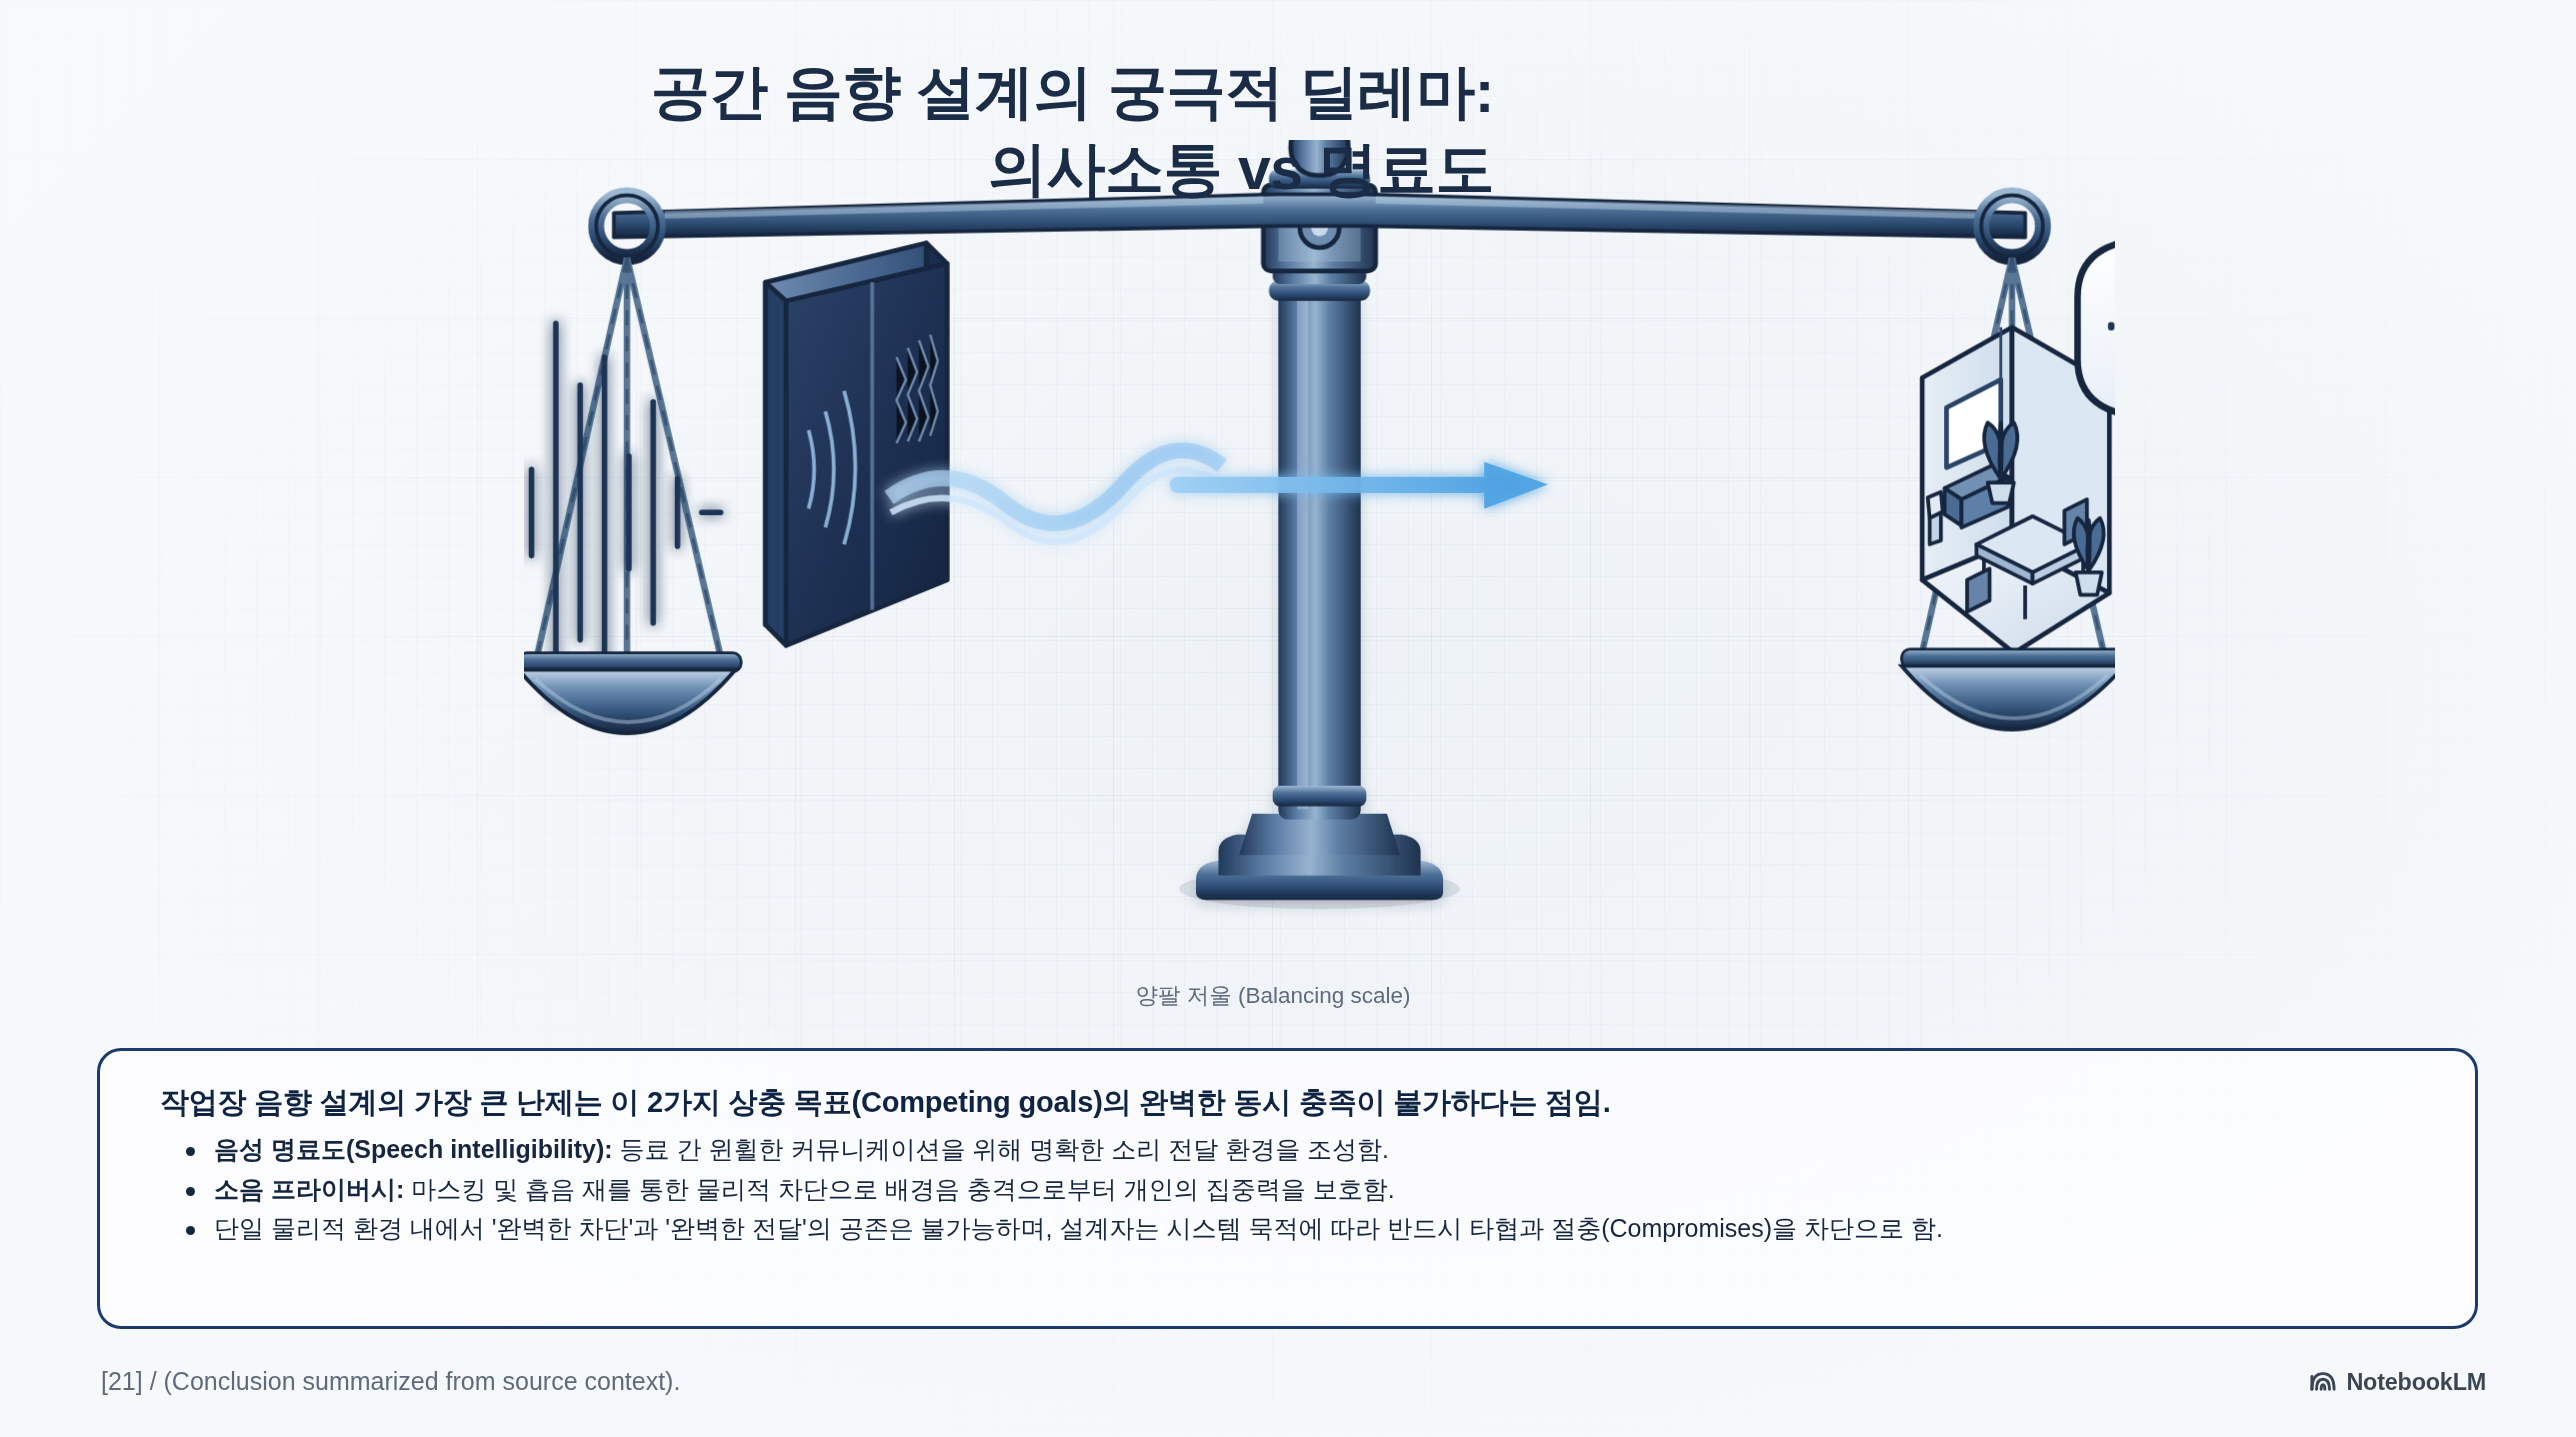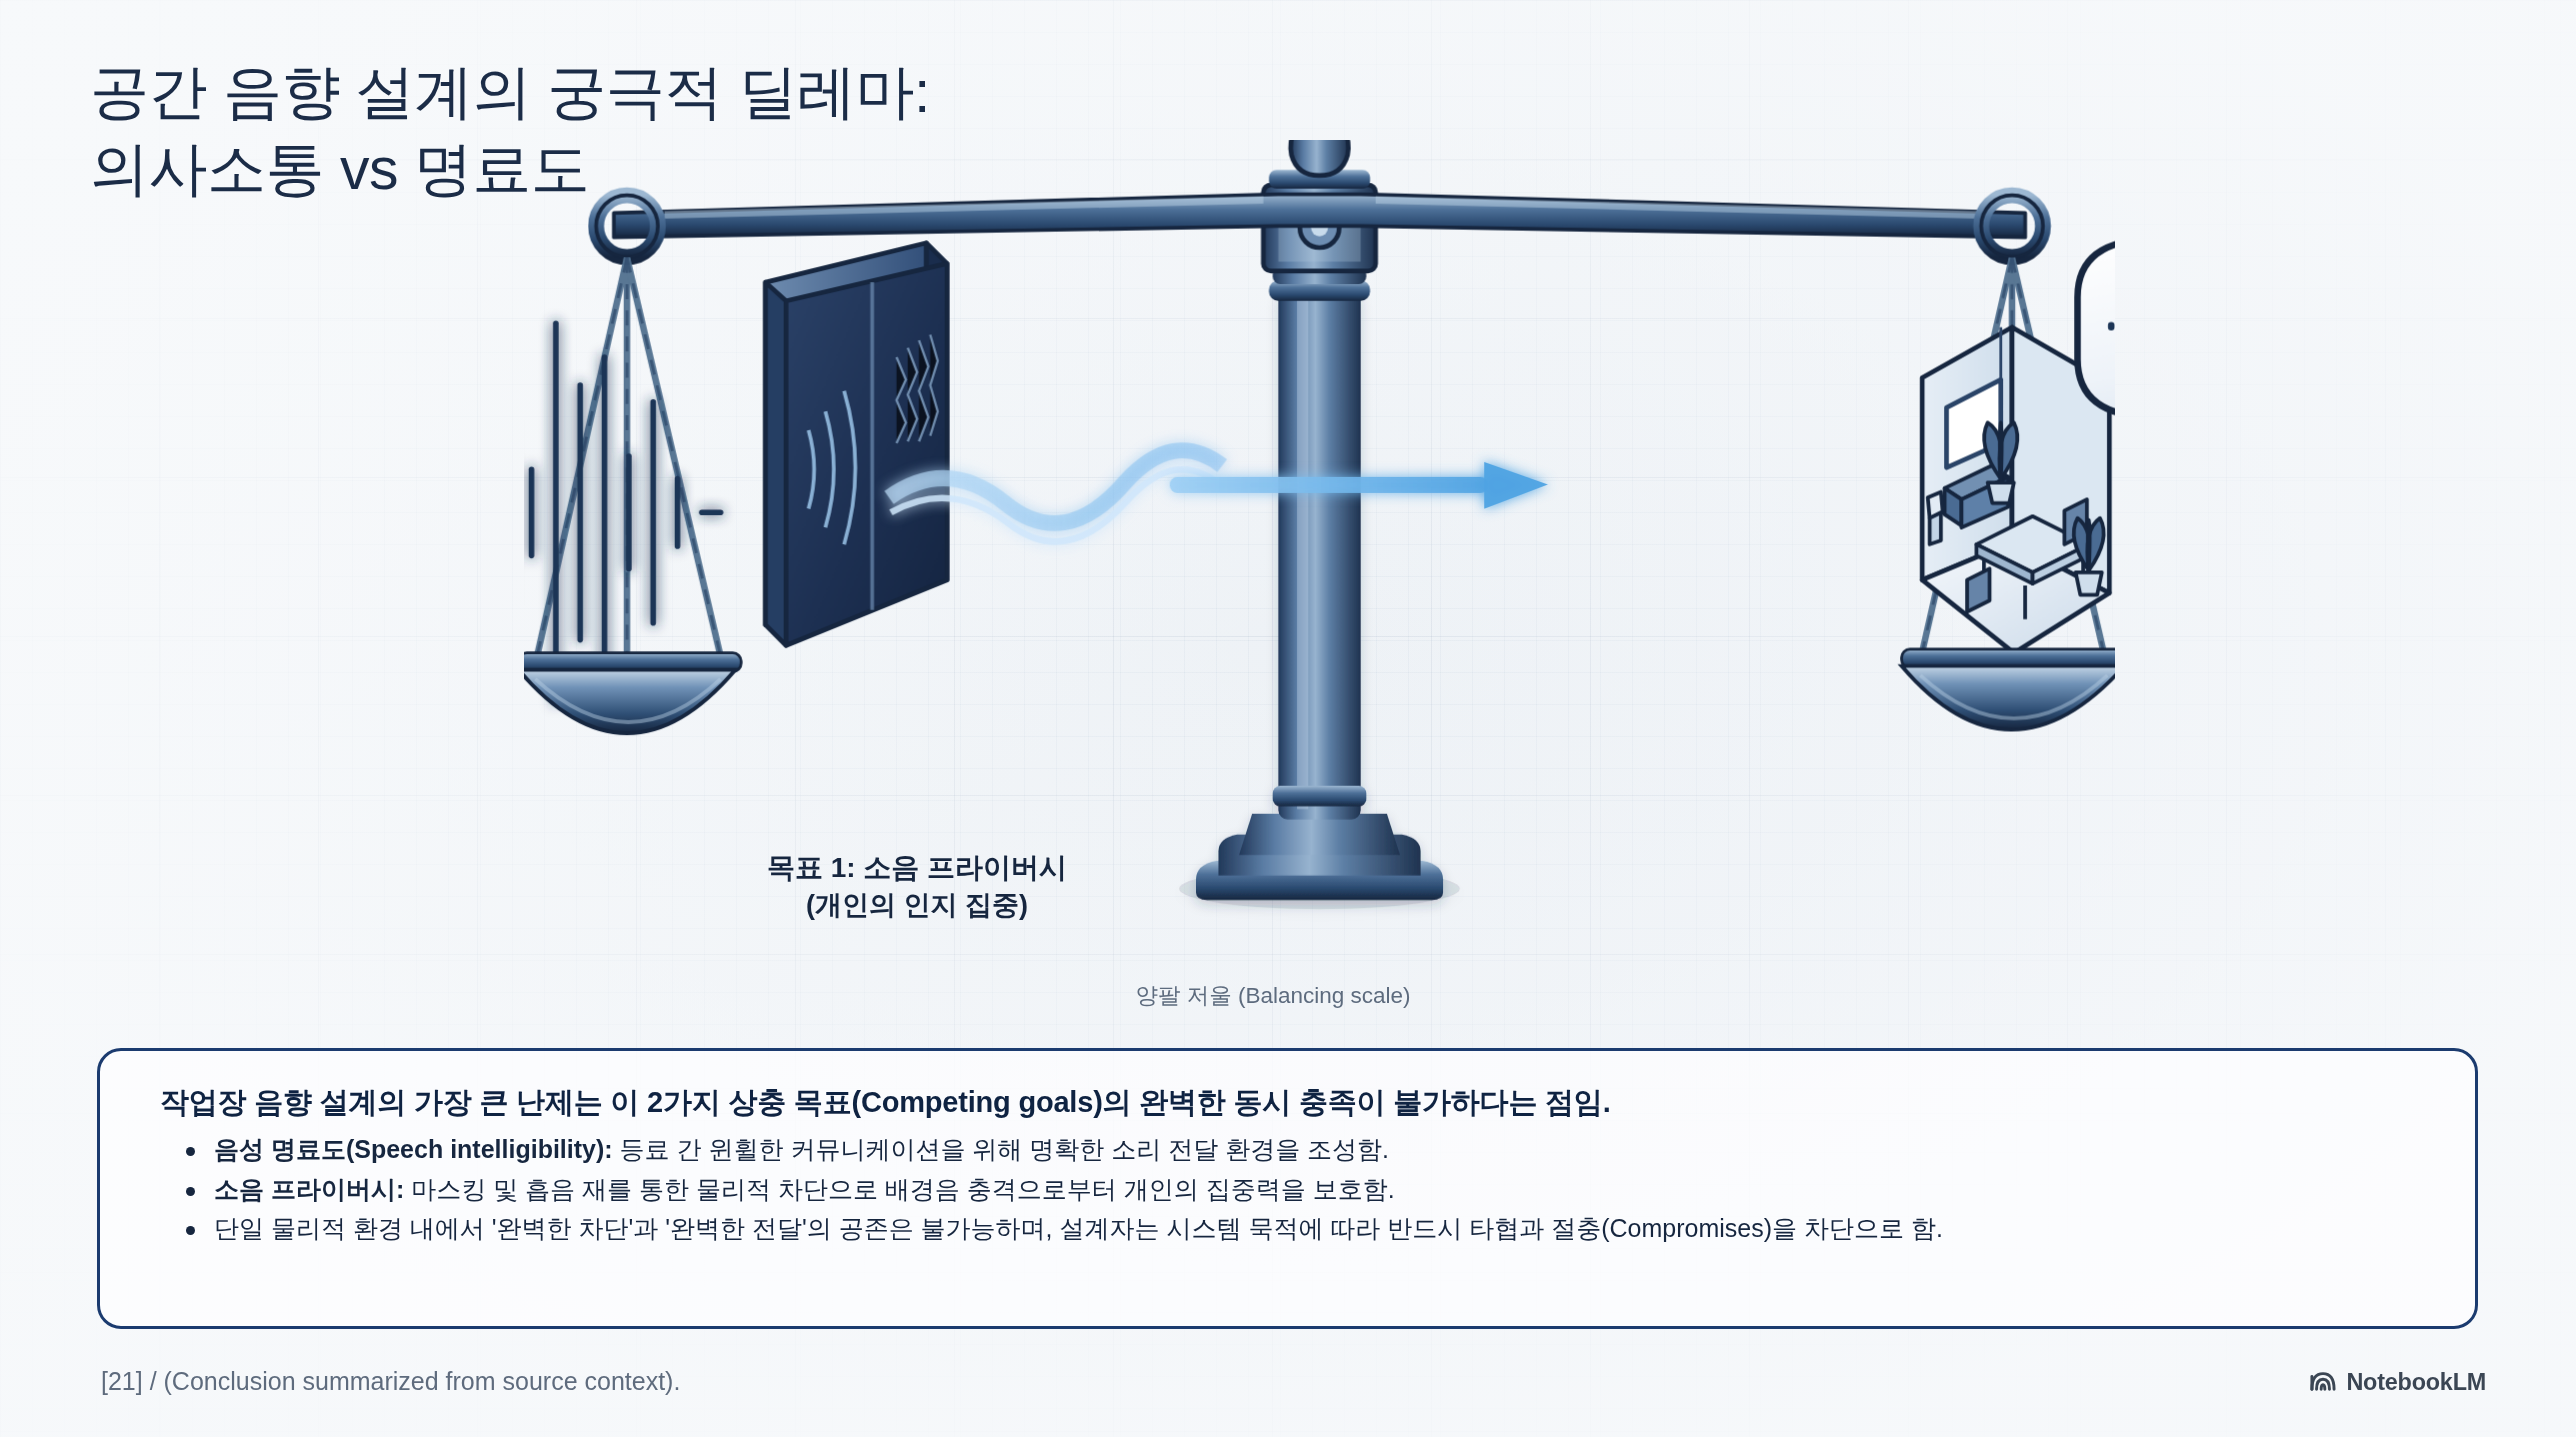--- a/index.html
+++ b/index.html
@@ -44,25 +44,26 @@
   
   #title-block {
     position: absolute;
     left: 90px;
     top: 54px;
     width: 1404px;
     z-index: 5;
   }
   .title-line {
     font-size: 59px;
-    font-weight: 400;
+    font-weight: 700;
     line-height: 1.30;
     color: #1b2c47;
     letter-spacing: -0.5px;
     white-space: nowrap;
+    text-align: right;
   }
 
   
   #illustration {
     position: absolute;
     left: 524px;
     top: 140px;
     width: 1591px;
     height: 861px;
     z-index: 3;
@@ -428,24 +429,20 @@
       </g>
 
       <g>
         <rect x="1472" y="544" width="238" height="20" rx="9" fill="url(#steelH)" stroke="#16263f" stroke-width="3"></rect>
         <path d="M1472 562 q116 136 238 0 z" fill="url(#panGrad)" stroke="#16263f" stroke-width="4"></path>
         <path d="M1492 572 q100 92 200 0" fill="none" stroke="#bdd3e6" stroke-width="4" opacity="0.45"></path>
       </g>
     </svg>
   </div>
 
-  <div class="pan-label" id="label-left">
-    <div class="l1">목표 1: 소음 프라이버시</div>
-    <div class="l2">(개인의 인지 집중)</div>
-  </div>
 
   <div id="scale-caption">양팔 저울 (Balancing scale)</div>
 
   <div id="summary-box">
     <div id="summary-heading">작업장 음향 설계의 가장 큰 난제는 이 2가지 상충 목표(Competing goals)의 완벽한 동시 충족이 불가하다는 점임.</div>
     <ul id="summary-list">
       <li>
         <b>음성 명료도(Speech intelligibility):</b><span> 등료 간 윈휠한 커뮤니케이션을 위해 명확한 소리 전달 환경을 조성함.</span>
       </li>
       <li>

